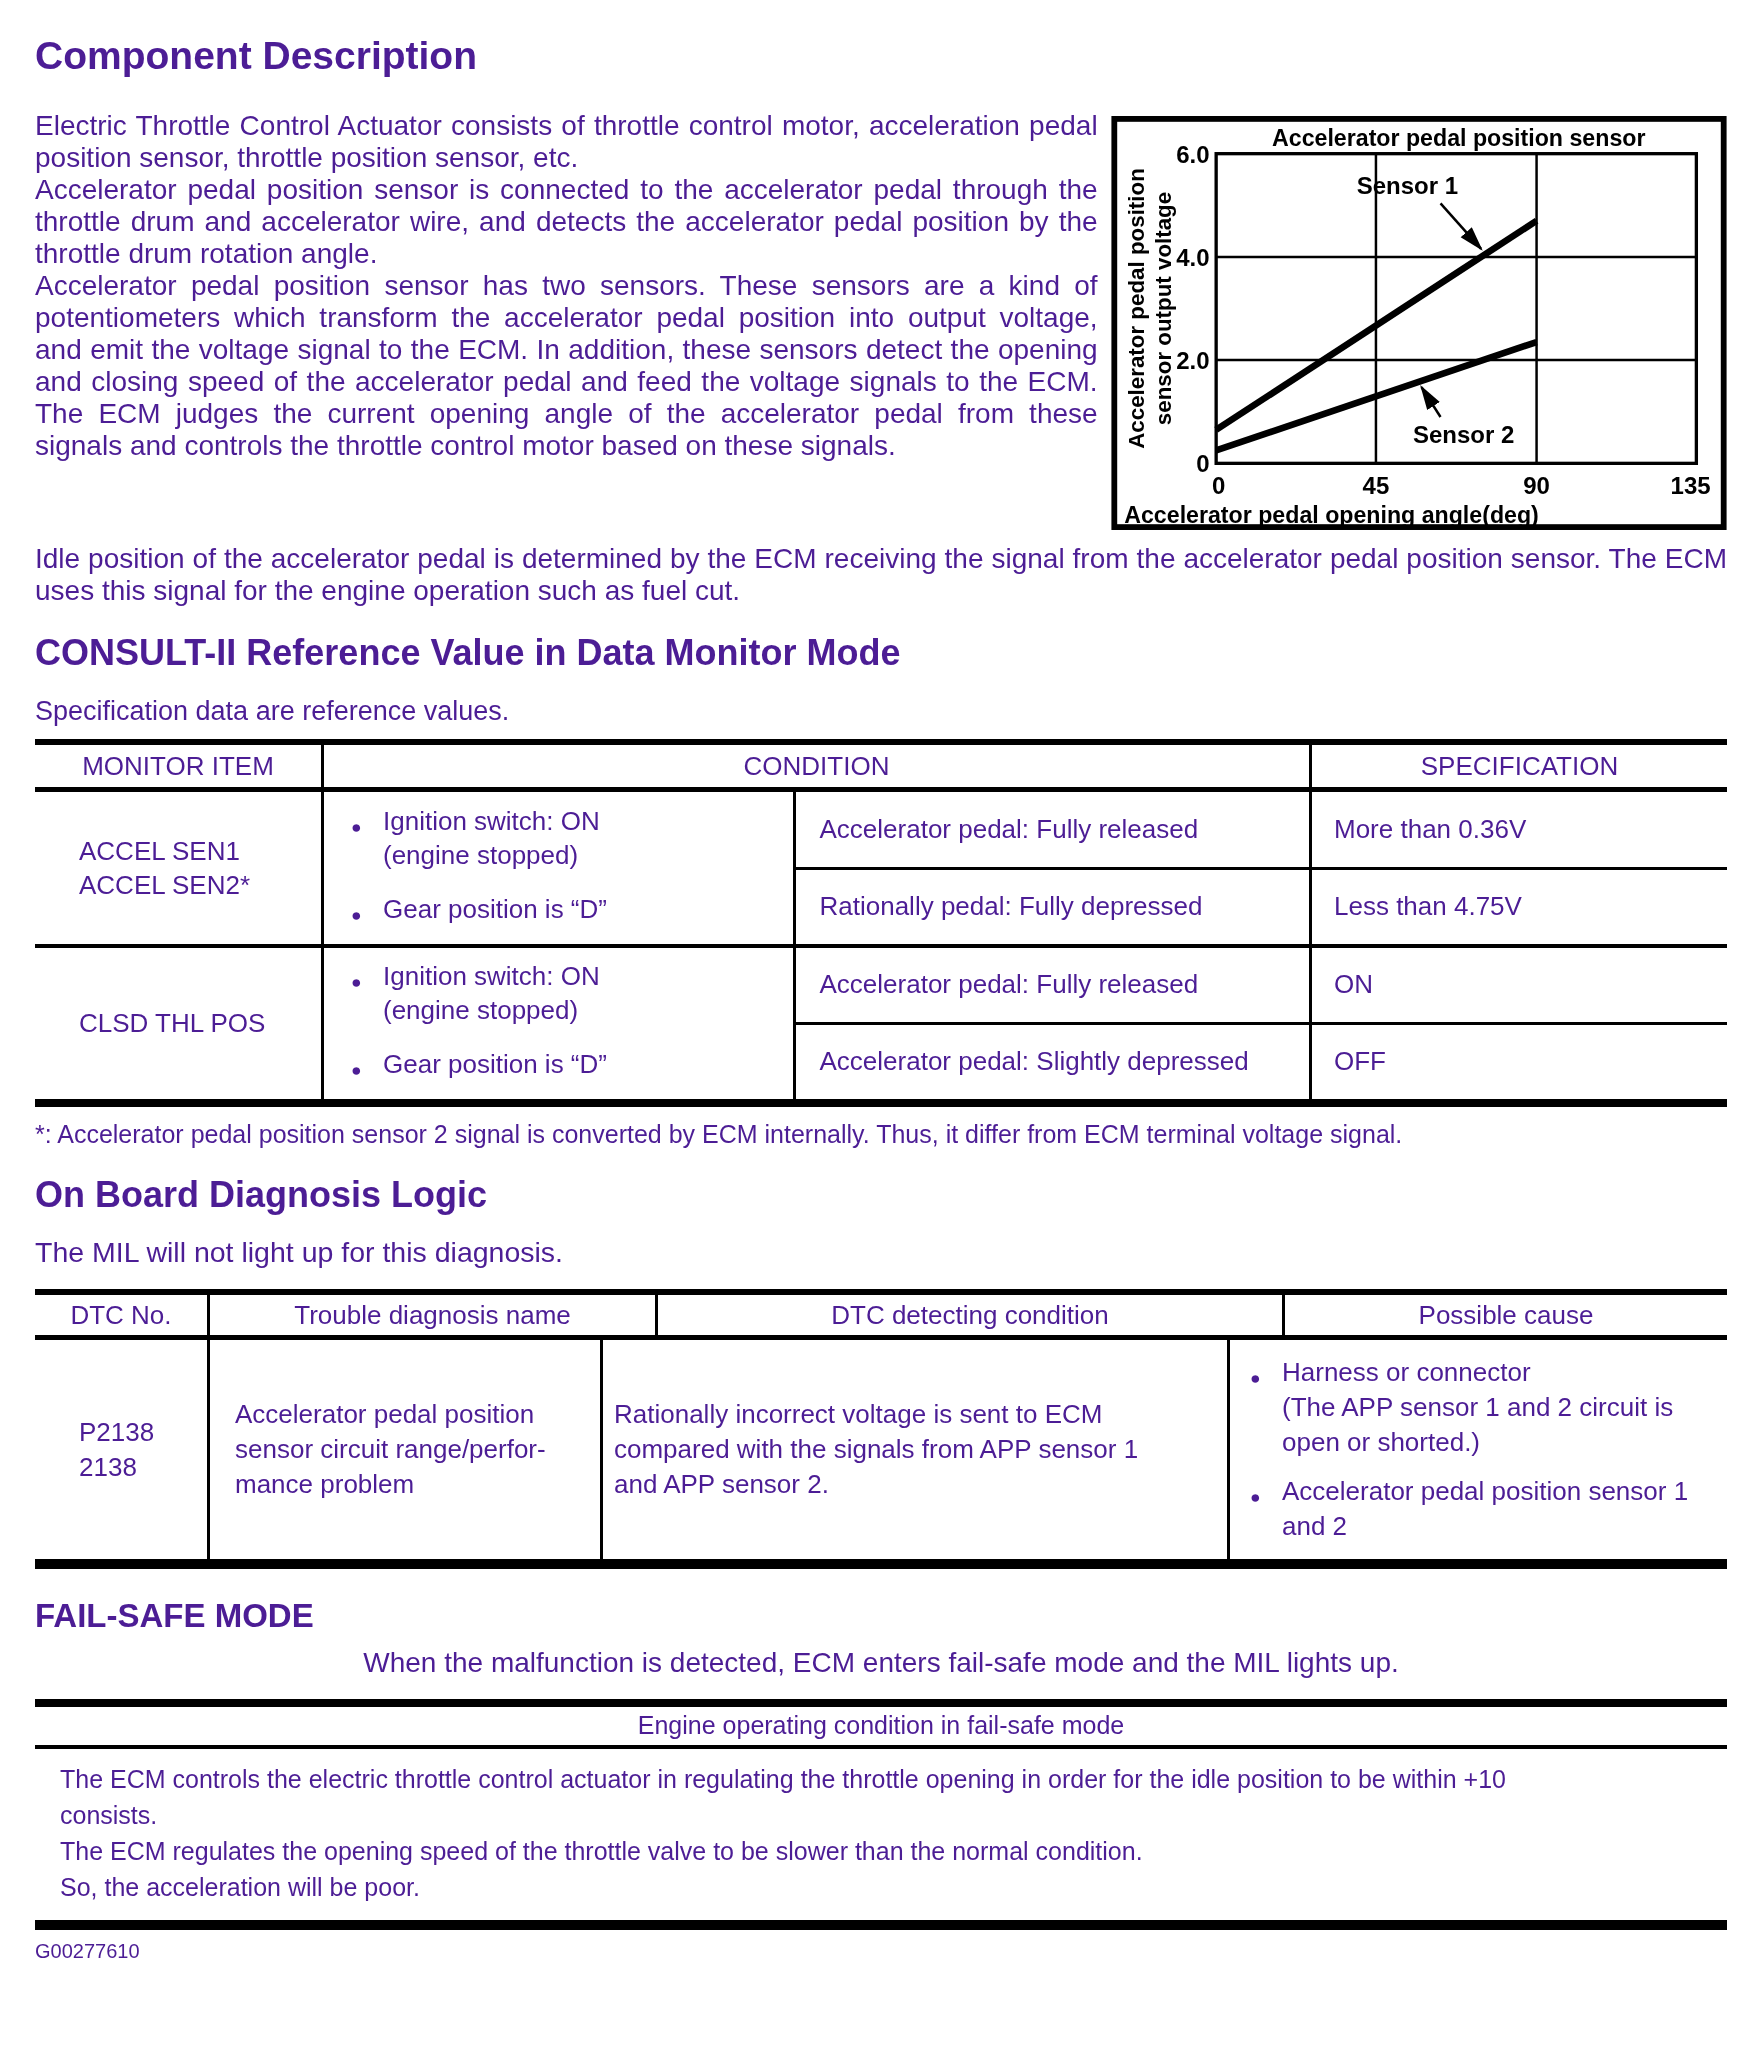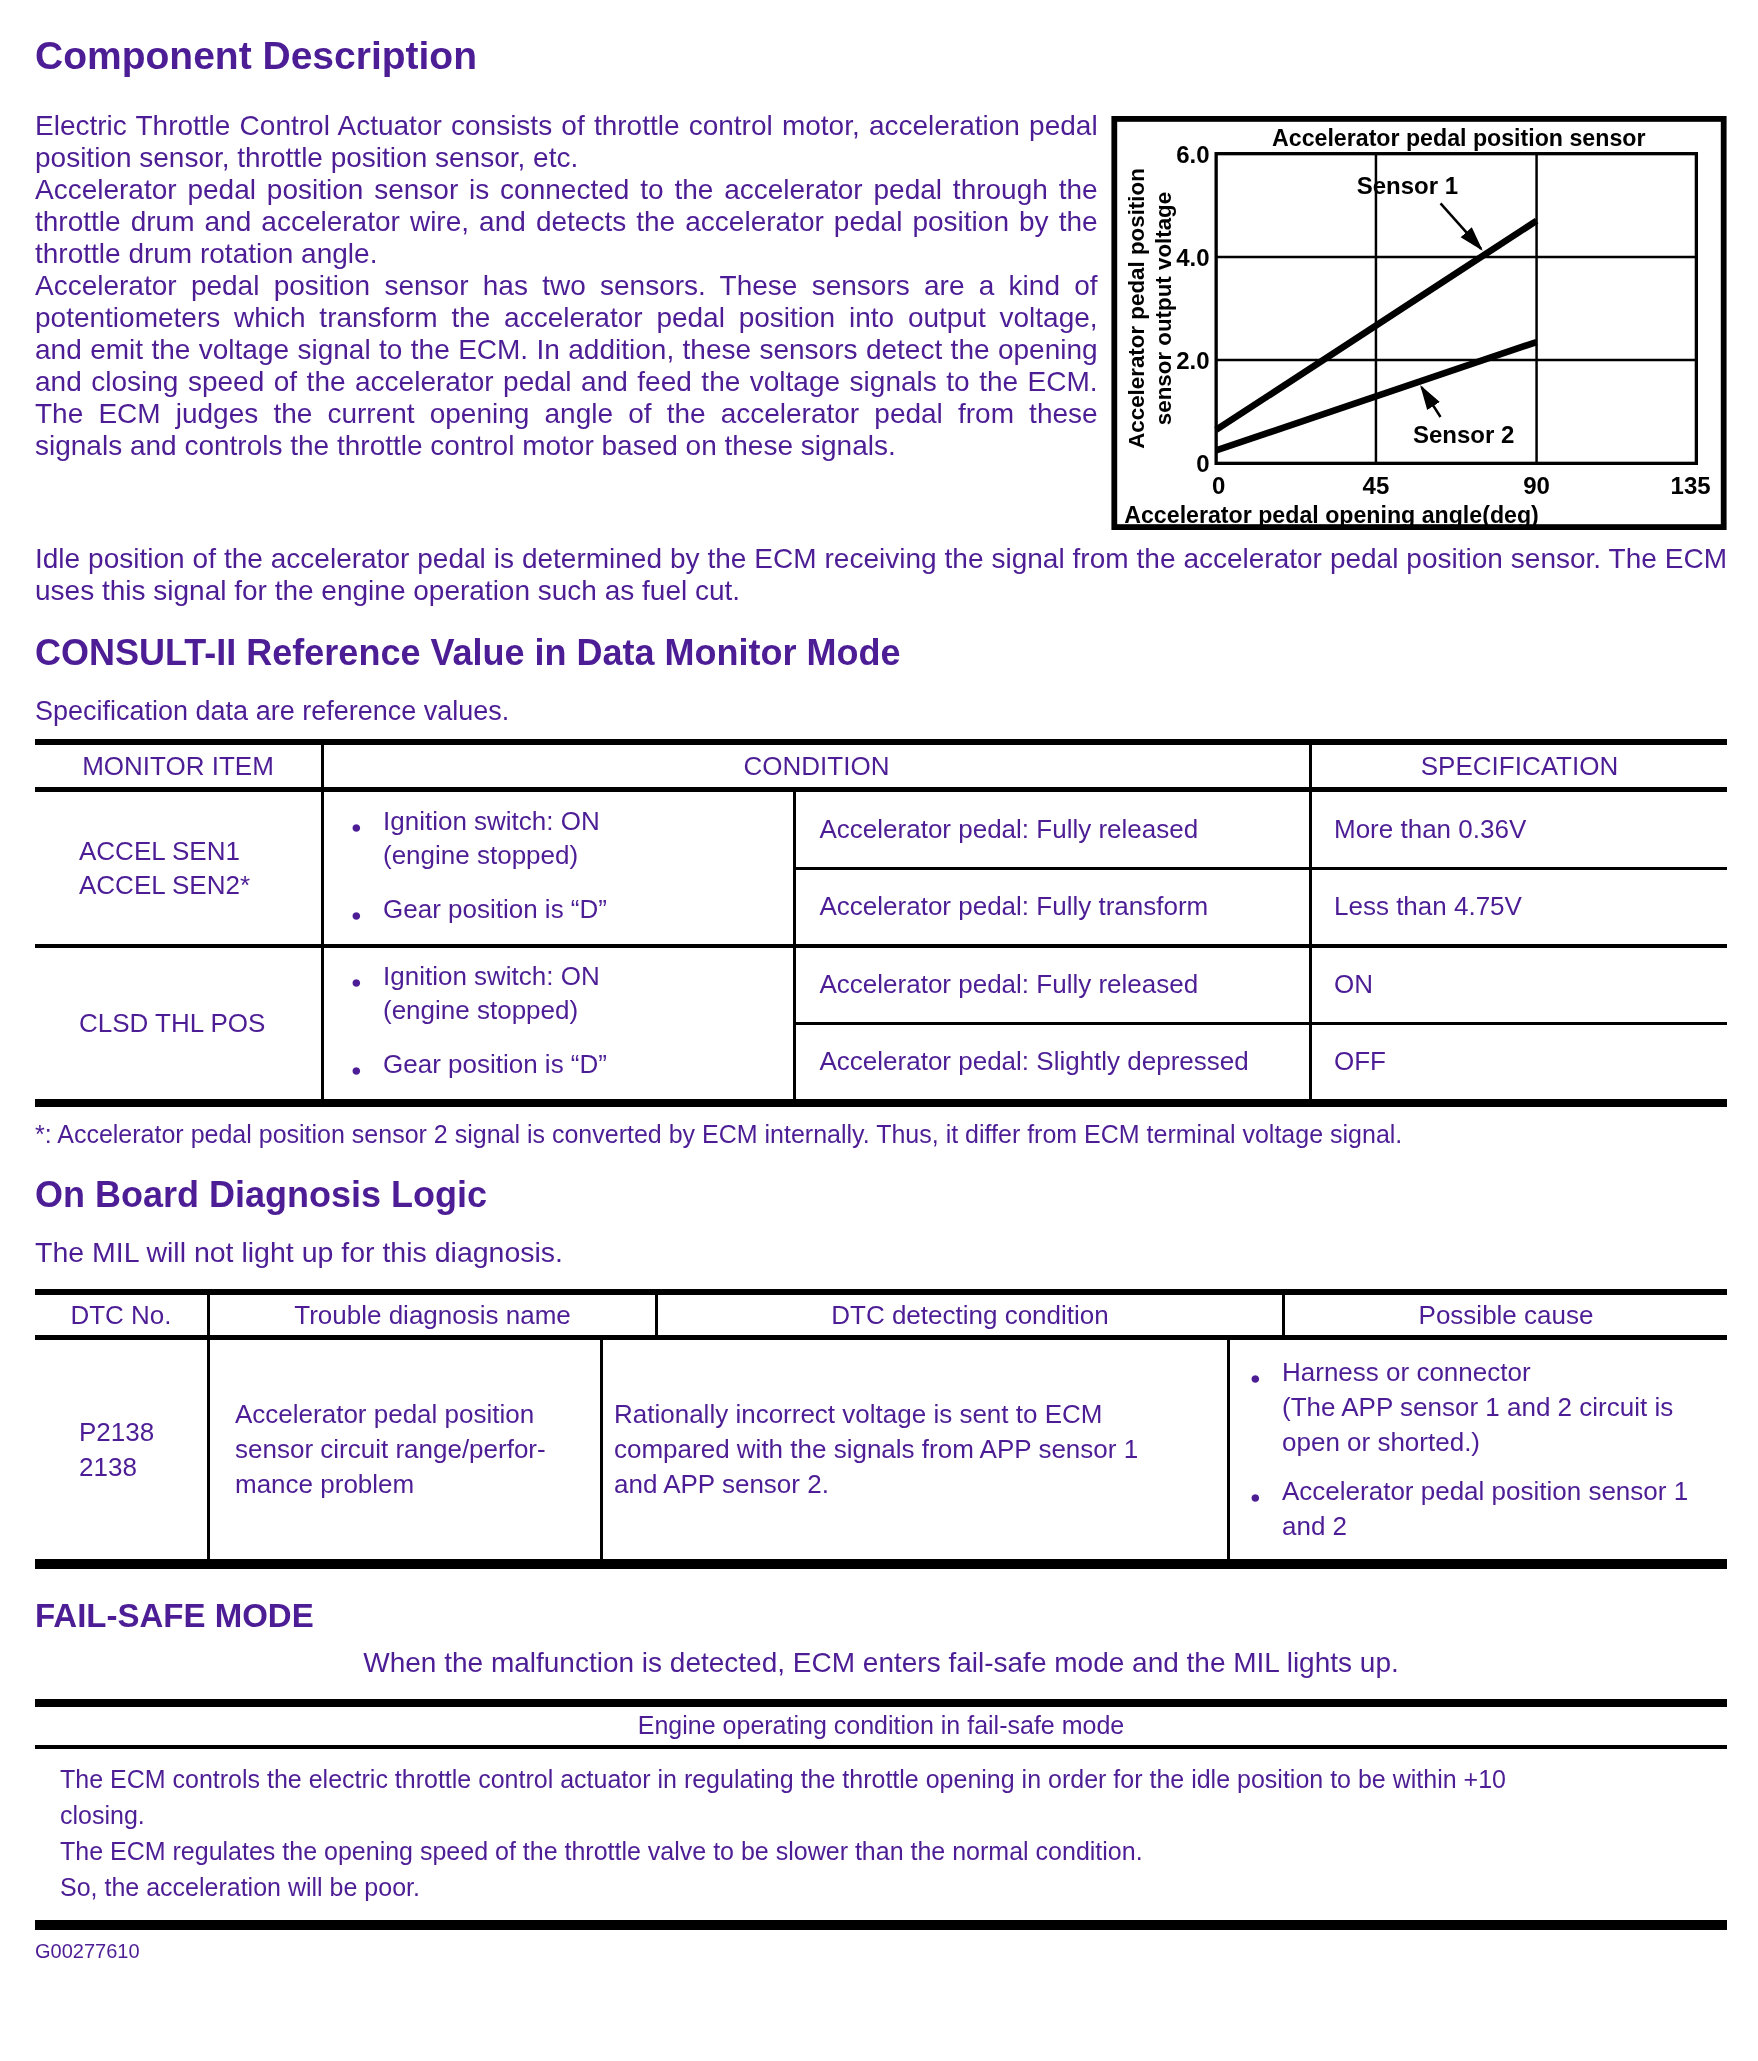--- a/index.html
+++ b/index.html
@@ -155,21 +155,21 @@
           <span class="dot">●</span>
           <span class="b-text pre">Gear position is “D”</span>
         </div>
       </div>
       <div class="t1-sub">
         <div class="t1-subrow">
           <div class="t1-cond">Accelerator pedal: Fully released</div>
           <div class="t1-spec">More than 0.36V</div>
         </div>
         <div class="t1-subrow">
-          <div class="t1-cond">Accelerator pedal: Fully transform</div>
+          <div class="t1-cond">Rationally pedal: Fully depressed</div>
           <div class="t1-spec">Less than 4.75V</div>
         </div>
       </div>
     </div>
 
     <div class="t1-group">
       <div class="t1-item pre">CLSD THL POS</div>
       <div class="t1-bullets">
         <div class="b-item">
           <span class="dot">●</span>
@@ -229,21 +229,21 @@
     </div>
   </div>
 
   <h3>FAIL-SAFE MODE</h3>
   <div class="failsafe-intro">When the malfunction is detected, ECM enters fail-safe mode and the MIL lights up.</div>
 
   <div class="t3">
     <div class="t3-head">Engine operating condition in fail-safe mode</div>
     <div class="t3-body">
       <div>The ECM controls the electric throttle control actuator in regulating the throttle opening in order for the idle position to be within +10</div>
-      <div>closing.</div>
+      <div>consists.</div>
       <div>The ECM regulates the opening speed of the throttle valve to be slower than the normal condition.</div>
       <div>So, the acceleration will be poor.</div>
     </div>
   </div>
 
   <div class="figure-id">G00277610</div>
 
 </div>
 
 

